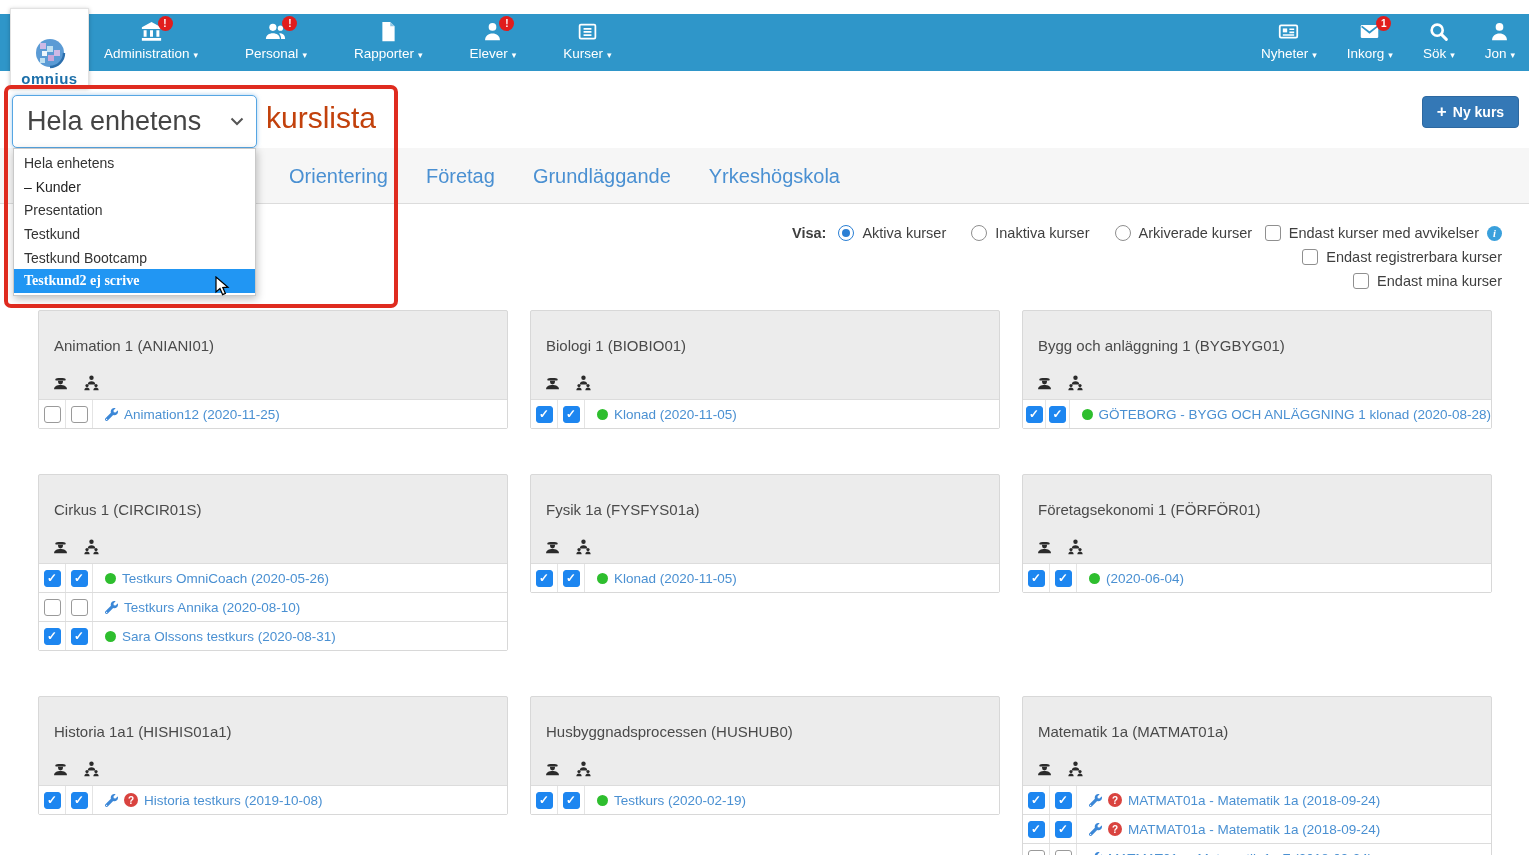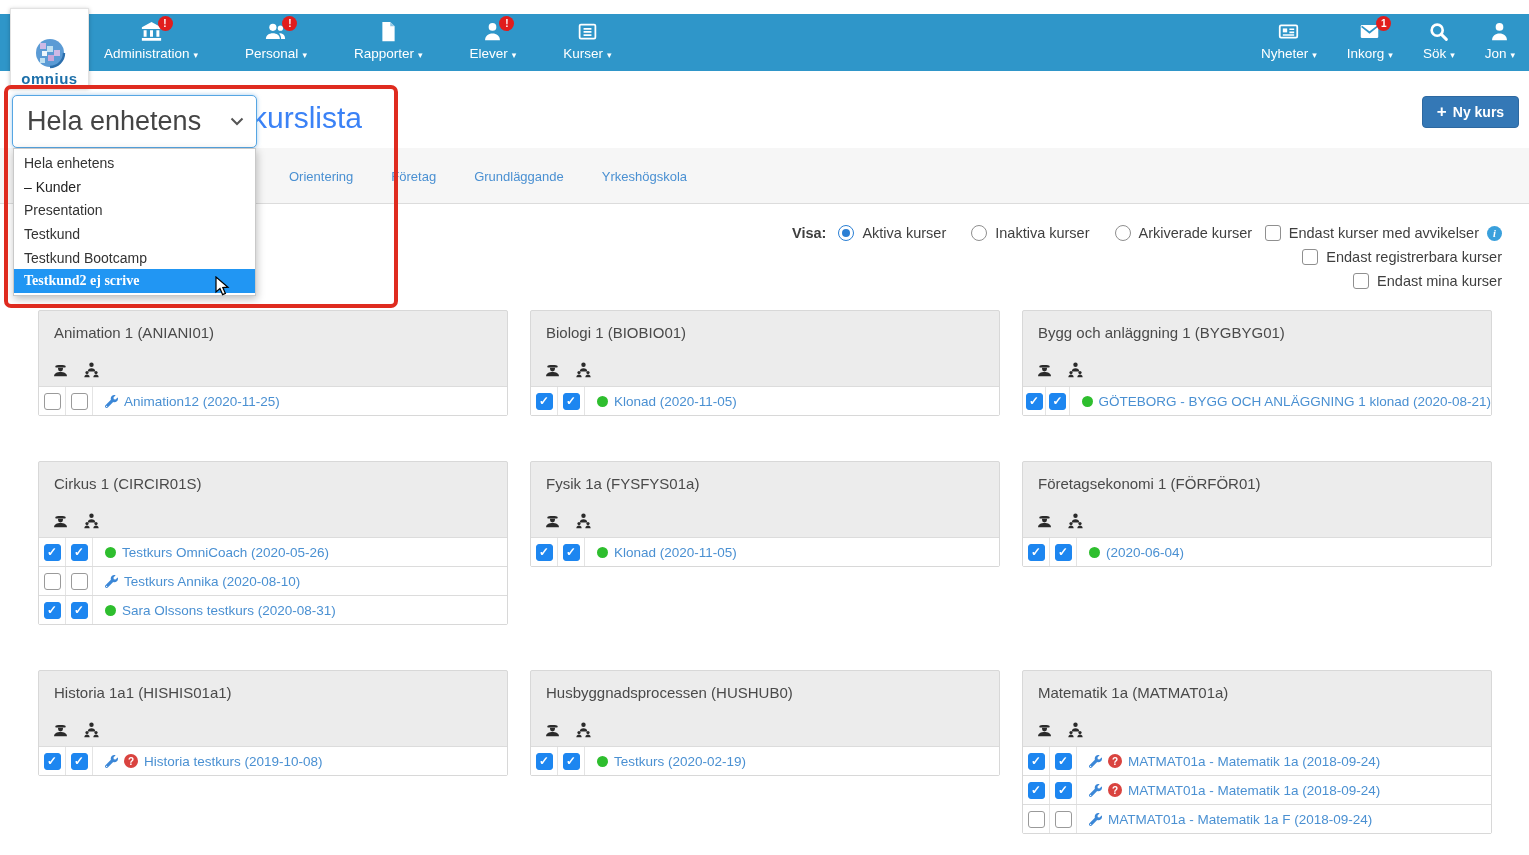--- a/index.html
+++ b/index.html
@@ -22,47 +22,47 @@
   .nav-icn svg { width:21px; height:21px; }
   .badge { position:absolute; top:-5px; right:-11px; min-width:15px; height:15px; padding:0 3px;
     background:#e11d1d; color:#fff; border-radius:8px; font-size:10px; font-weight:bold;
     display:flex; align-items:center; justify-content:center; line-height:1; }
 
   
   .btn-new { position:absolute; left:1422px; top:96px; width:97px; height:32px; background:#3478b6;
     border:1px solid #2d68a0; border-radius:4px; color:#fff; font-size:14px; font-weight:bold;
     display:flex; align-items:center; justify-content:center; gap:6px; cursor:pointer; z-index:3; }
   .btn-new .plus { font-size:17px; font-weight:bold; }
-  .page-title { position:absolute; left:252px; top:101px; font-size:30px; color:#3b82f6; z-index:3; }
+  .page-title { position:absolute; left:266px; top:101px; font-size:30px; color:#c2410c; z-index:3; }
 
   
   .tabs-band { position:absolute; left:0; top:148px; width:1529px; height:56px; background:#f6f6f6;
     border-bottom:1px solid #dcdcdc; z-index:1; }
   .tabs { position:absolute; left:289px; top:148px; height:56px; display:flex; gap:38px; align-items:center; z-index:2; }
-  .tab { color:#4a90d2; font-size:13px; cursor:pointer; white-space:nowrap; }
+  .tab { color:#4a90d2; font-size:20px; cursor:pointer; white-space:nowrap; }
 
   
   .visa-row { position:absolute; left:792px; top:225px; display:flex; align-items:flex-end; font-size:14.5px; color:#3f3f3f; z-index:2; }
   .visa-label { font-weight:bold; margin-right:12px; }
   .radio-item { display:flex; align-items:center; gap:8px; margin-right:25px; cursor:pointer; }
   .radio { width:16px; height:16px; border-radius:50%; border:1.5px solid #8f8f8f; background:#fff; position:relative; }
   .radio.sel { border-color:#2b7fd4; }
   .radio.sel::after { content:""; position:absolute; left:3px; top:3px; width:8px; height:8px; border-radius:50%; background:#2b7fd4; }
   .check-col { position:absolute; right:27px; top:225px; display:flex; flex-direction:column; align-items:flex-end; gap:8px; z-index:2; }
   .check-item { display:flex; align-items:center; gap:8px; font-size:14.5px; color:#3f3f3f; cursor:pointer; }
   .cbx { width:16px; height:16px; border:1.5px solid #8f8f8f; border-radius:3px; background:#fff; }
   .info-badge { width:15px; height:15px; border-radius:50%; background:#3aa0dc; color:#fff; font-size:10.5px;
     font-weight:bold; font-family:"Liberation Serif",serif; font-style:italic;
     display:flex; align-items:center; justify-content:center; }
 
   
   .cards { position:absolute; left:38px; top:310px; width:1454px; display:grid;
     grid-template-columns:470px 470px 470px; column-gap:22px; row-gap:45px; align-items:start; z-index:1; }
   .card { border:1px solid #d8d8d8; background:#ececec; border-radius:2px; }
-  .card-title { padding:13px 15px 0 15px; font-size:15px; color:#4a4a4a; }
+  .card-title { padding:26px 15px 0 15px; font-size:15px; color:#4a4a4a; }
   .card-icons { display:flex; gap:14px; margin-top:20px; padding:0 0 8px 13px; }
   .card-icons svg { width:17px; height:17px; fill:#2b2b2b; }
   .c-row { display:flex; align-items:stretch; height:29px; background:#fff; border-top:1px solid #dcdcdc; }
   .cbcell { width:27px; display:flex; align-items:center; justify-content:center; border-right:1px solid #e4e4e4; }
   .row-cb { width:17px; height:17px; border:1.5px solid #9a9a9a; border-radius:3px; background:#fff;
     display:flex; align-items:center; justify-content:center; cursor:pointer; }
   .row-cb.on { background:#1d86f0; border-color:#1d86f0; }
   .row-cb.on::after { content:"\2713"; color:#fff; font-size:12px; font-weight:bold; line-height:1; }
   .rowcontent { display:flex; align-items:center; gap:6px; padding-left:12px; font-size:13.5px;text-align:center; }
   .course-link { color:#4a90d2; cursor:pointer; white-space:nowrap; }
@@ -343,21 +343,21 @@
         </div>
         <div class="c-row">
           <span class="cbcell">
             <span class="row-cb on"></span>
           </span>
           <span class="cbcell">
             <span class="row-cb on"></span>
           </span>
           <span class="rowcontent">
             <span class="dot-green"></span>
-            <a class="course-link">GÖTEBORG - BYGG OCH ANLÄGGNING 1 klonad (2020-08-21)</a>
+            <a class="course-link">GÖTEBORG - BYGG OCH ANLÄGGNING 1 klonad (2020-08-28)</a>
           </span>
         </div>
       </div>
       <div class="card">
         <div class="card-title">Cirkus 1 (CIRCIR01S)</div>
         <div class="card-icons">
           <span class="icn">
             <svg viewBox="0 0 20 18">
               <path d="M3.8 5.2C3.8 3.4 16.2 3.4 16.2 5.2l-.5 1.3H4.3z"></path>
               <path d="M7.1 7h5.8v1.5a2.9 2.9 0 0 1-5.8 0z"></path>

